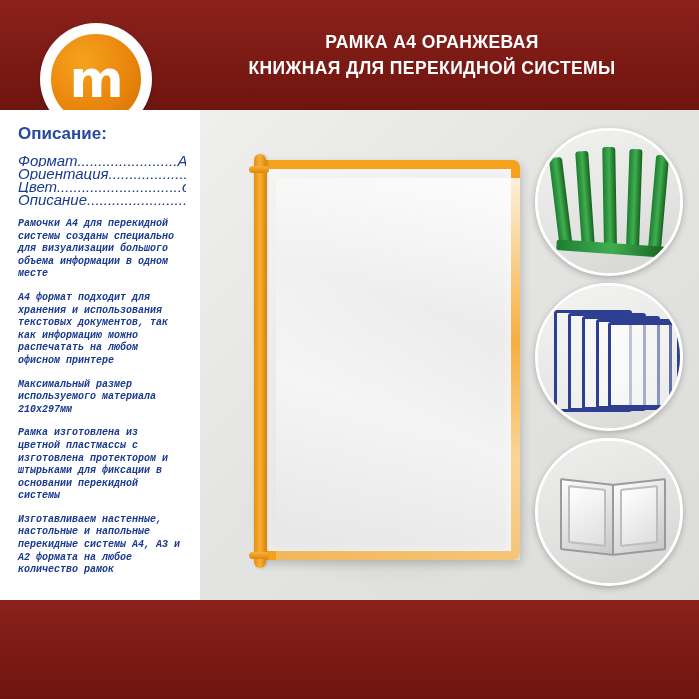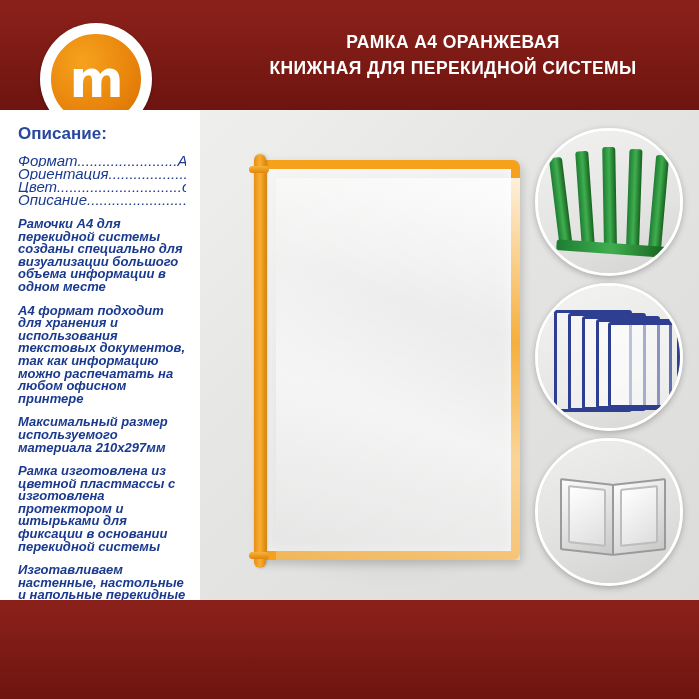--- a/index.html
+++ b/index.html
@@ -15,21 +15,21 @@
     background:#ffffff;
     box-sizing:border-box;
   }
   
   .header{
     position:absolute;left:0;top:0;width:699px;height:110px;
     background:#7a1a16;
     background:linear-gradient(180deg,#8c211b 0%,#6e140f 100%);
   }
   .header-title{
-    position:absolute;left:208px;top:0;width:490px;height:110px;
+    position:absolute;left:187px;top:0;width:490px;height:110px;
     display:flex;flex-direction:column;align-items:center;justify-content:center;
     color:#ffffff;text-align:center;
     font-weight:bold;font-size:17.5px;letter-spacing:.4px;line-height:26px;
   }
   .header-title .l1{display:block;}
   .header-title .l2{display:block;}
   
   .logo-wrap{
     position:absolute;left:40px;top:23px;width:116px;height:116px;
   }
@@ -64,22 +64,22 @@
   }
   .spec-list{margin:0 0 12px 0;padding:0;list-style:none;}
   .spec-row{
     color:#1a3a8f;font-style:italic;font-weight:normal;font-size:15px;
     line-height:13px;white-space:nowrap;overflow:hidden;
   }
   .spec-row .k{}
   .spec-row .dots{letter-spacing:0px;}
   .spec-row .v{}
   .para{
-    color:#1a3a8f;font-style:italic;font-weight:bold;font-size:13px;
-    line-height:12.6px;margin:0 0 11px 0;
+    color:#1a3a8f;font-style:italic;font-weight:bold;font-size:10px;
+    line-height:12.6px;margin:0 0 11px 0;font-family:Liberation Mono, monospace;
   }
   
   .photo{
     position:absolute;left:200px;top:110px;width:499px;height:490px;
     background:#e9e9e7;
     background:linear-gradient(135deg,#efefee 0%,#e4e4e2 45%,#dcdcda 100%);
     overflow:hidden;
   }
   .photo .shadow-blob{
     position:absolute;left:40px;top:320px;width:300px;height:160px;

